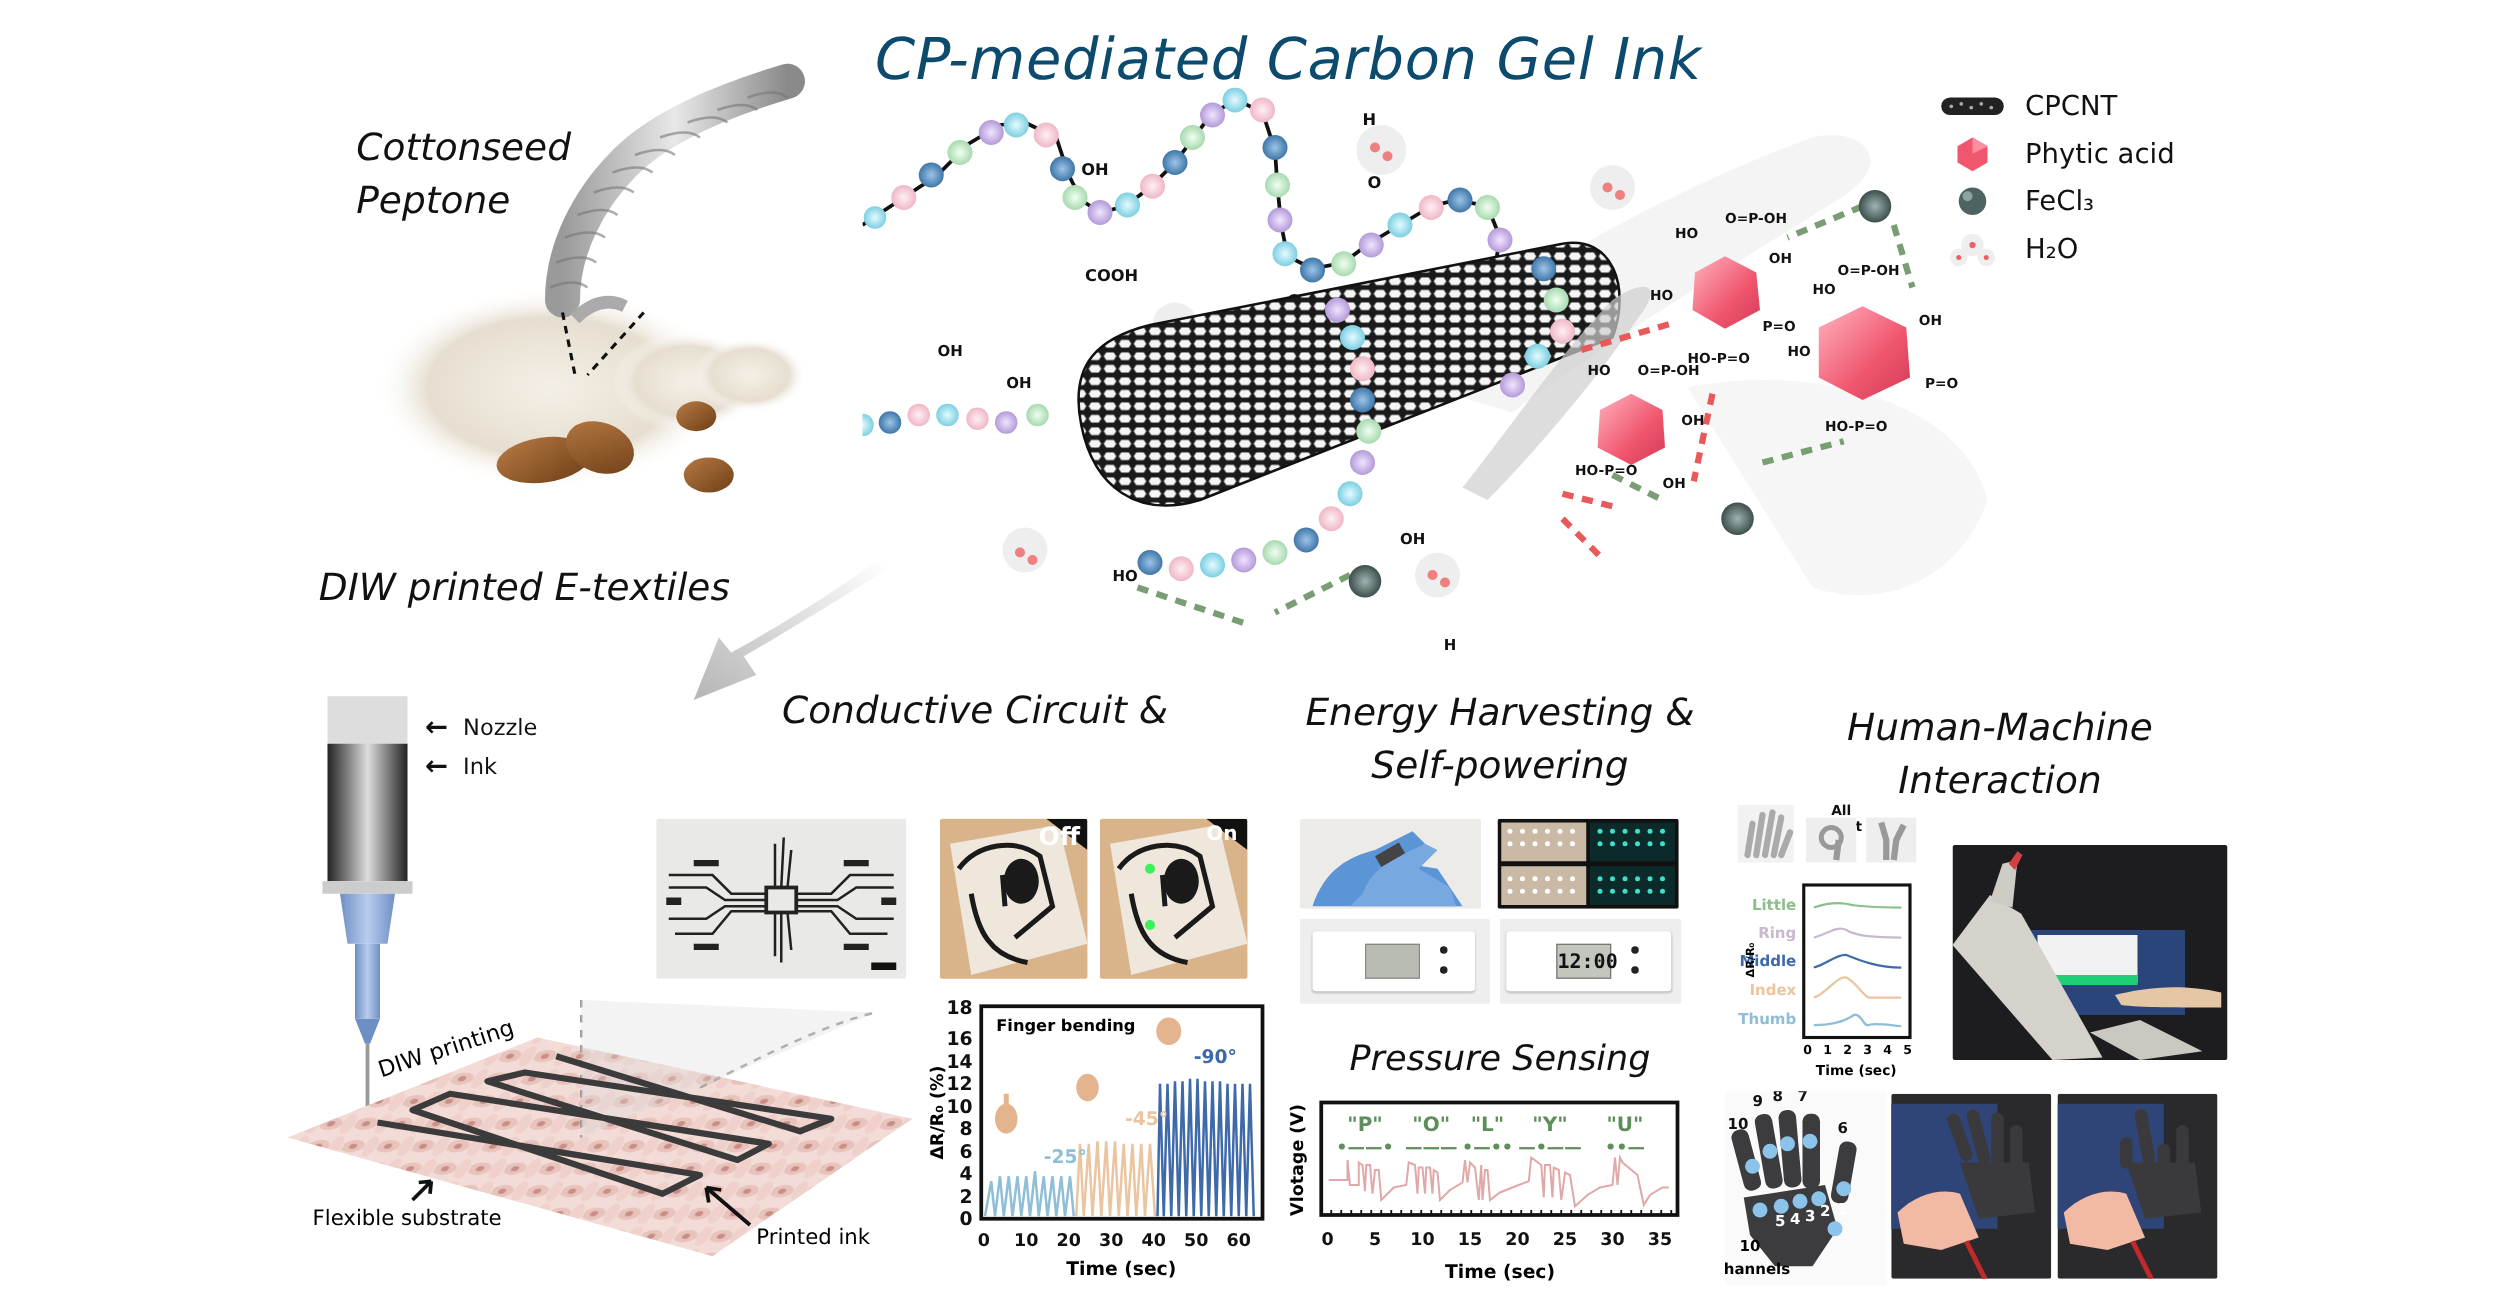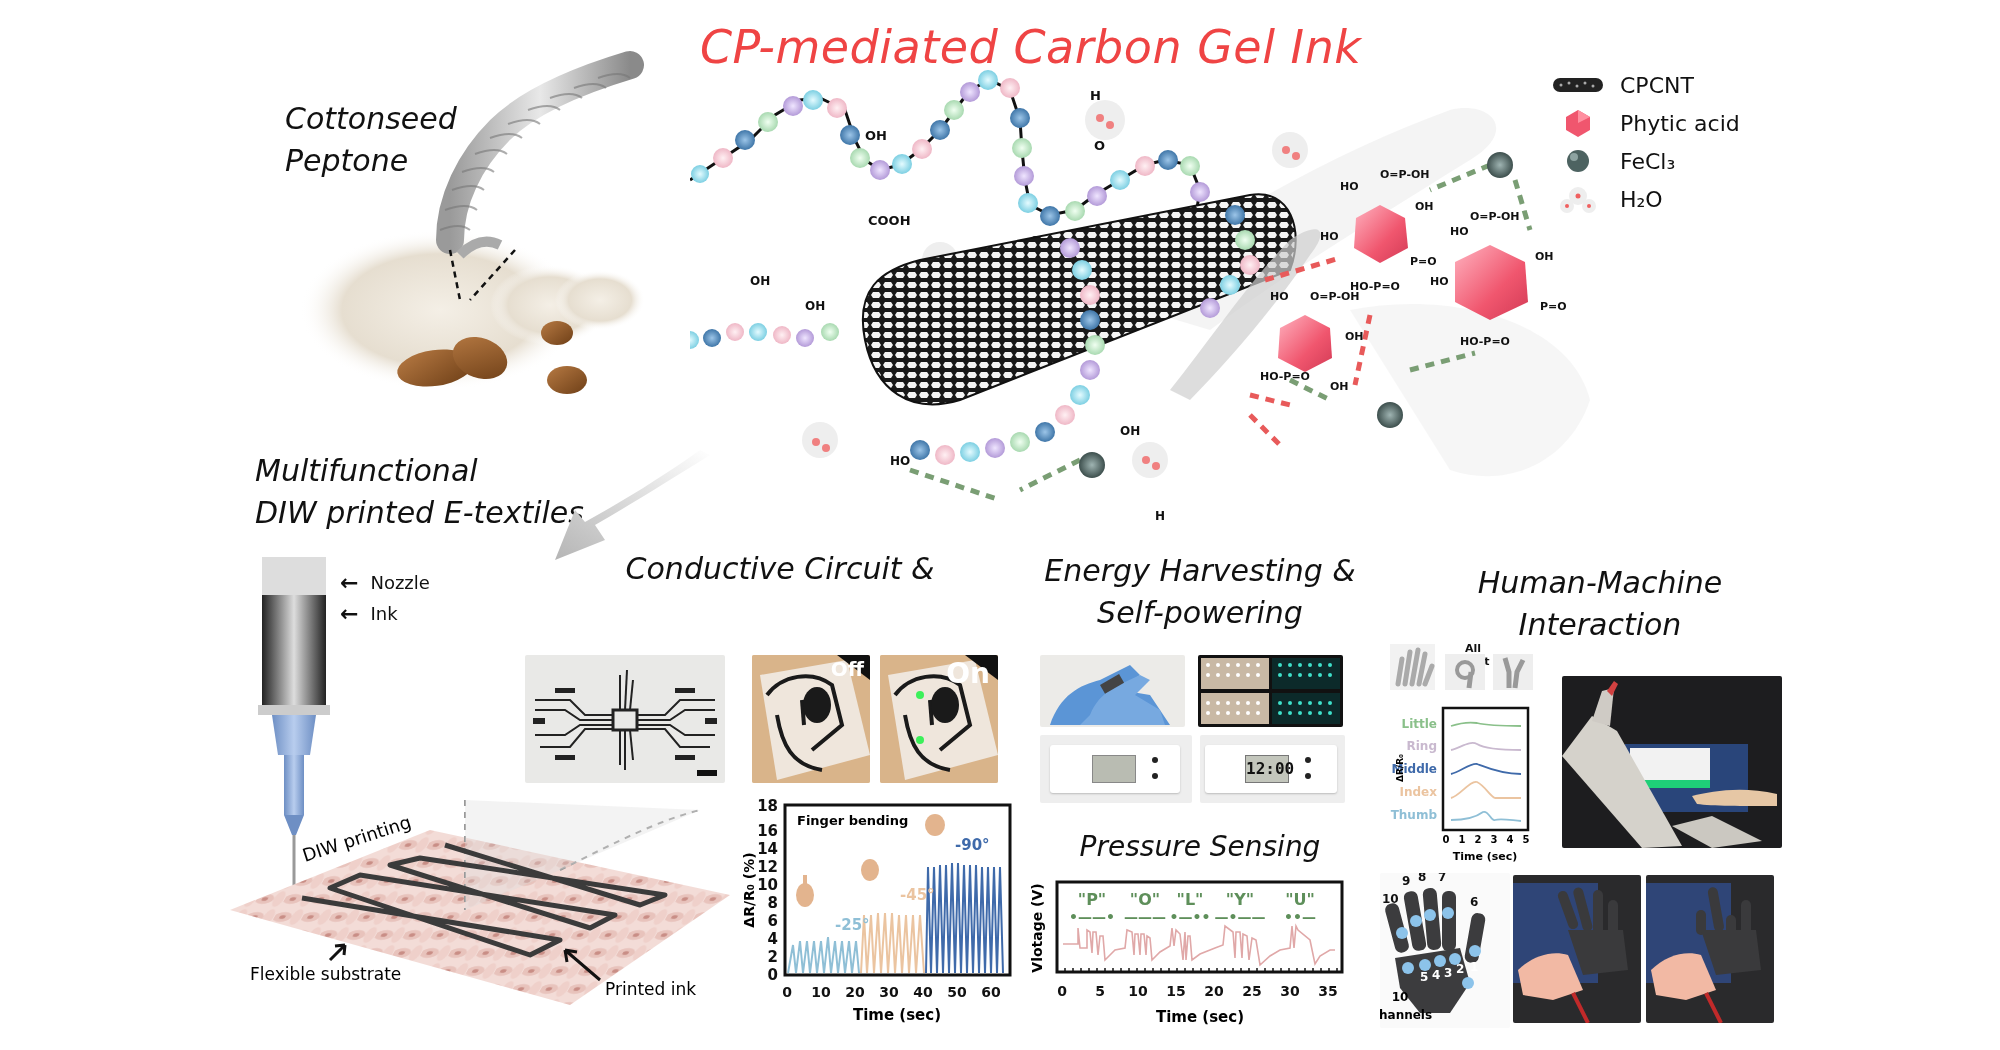--- a/index.html
+++ b/index.html
@@ -1,20 +1,20 @@
 <!DOCTYPE html>
 <html><head>
 <meta charset="utf-8">
 <style>
   * { box-sizing: border-box; margin: 0; padding: 0; }
   html, body { width: 2000px; height: 1050px; background: #ffffff; overflow: hidden; }
   body { position: relative; font-family: "DejaVu Sans", sans-serif; color: #111; }
   .abs { position: absolute; }
   .ital { font-style: italic; font-family: "DejaVu Sans", sans-serif; }
-  .main-title { left: 700px; top: 20px; font-size: 46px; font-style: italic; letter-spacing: 0.5px; color:#ef4444; }
+  .main-title { left: 700px; top: 20px; font-size: 46px; font-style: italic; letter-spacing: 0.5px; color:#0c4a6e; }
   .section-title { font-size: 30px; font-style: italic; text-align: center; line-height: 42px; color:#111; }
   .legend-row { display:flex; align-items:center; height: 38px; font-size: 22px; }
   .legend-icon { width: 56px; display:flex; justify-content:center; align-items:center; margin-right: 14px; }
   .photo { border-radius: 2px; overflow: hidden; }
   .axis-tick { font-size: 15px; font-weight: bold; font-family: "DejaVu Sans", sans-serif; }
   svg text { font-family: "DejaVu Sans", sans-serif; }
 </style>
 </head>
 <body>
 
@@ -305,21 +305,20 @@
           <circle cx="20" cy="12" r="2.5" fill="#f06060"></circle>
           <circle cx="9" cy="22" r="2" fill="#f06060"></circle>
           <circle cx="31" cy="22" r="2" fill="#f06060"></circle>
         </svg>
     </span>
     <span>H₂O</span>
   </div>
 </div>
 
 <div class="abs ital" style="left:255px;top:450px;font-size:30px;line-height:42px;">
-  <div>Multifunctional</div>
   <div>DIW printed E-textiles</div>
 </div>
 
 <svg class="abs" style="left:550px;top:450px;" width="170" height="120">
   <defs>
       <linearGradient id="ag" x1="1" y1="0" x2="0" y2="1">
         <stop offset="0%" stop-color="#fff"></stop>
         <stop offset="100%" stop-color="#b5b5b5"></stop>
       </linearGradient>
     </defs>
@@ -439,21 +438,21 @@
     <g stroke="#1a1a1a" stroke-width="4" fill="none">
         <path d="M15 40 C 30 20, 60 15, 80 30 L 90 70 L 60 95"></path>
         <path d="M25 60 C 30 90, 40 110, 70 115"></path>
         <path d="M50 45 L 52 70"></path>
       </g>
     <ellipse cx="65" cy="50" rx="14" ry="18" fill="#1a1a1a"></ellipse>
     <circle cx="40" cy="40" r="4" fill="#3cf05a"></circle>
     <circle cx="40" cy="85" r="4" fill="#3cf05a"></circle>
     <polygon points="85,0 118,0 118,25" fill="#111"></polygon>
   </svg>
-  <span style="position:absolute;right:8px;top:2px;color:#fff;font-weight:bold;font-size:28px;">On</span>
+  <span style="position:absolute;right:8px;top:2px;color:#fff;font-weight:bold;font-size:16px;">On</span>
 </div>
 
 <svg class="abs" style="left:740px;top:795px;" width="280" height="240">
   <rect x="45" y="10" width="225" height="170" fill="#fff" stroke="#111" stroke-width="3"></rect>
 
   <g class="axis-tick" font-size="14" font-weight="bold" text-anchor="end" fill="#111">
     <text x="38" y="185">0</text>
       <text x="38" y="167">2</text>
     <text x="38" y="149">4</text>
       <text x="38" y="131">6</text>

